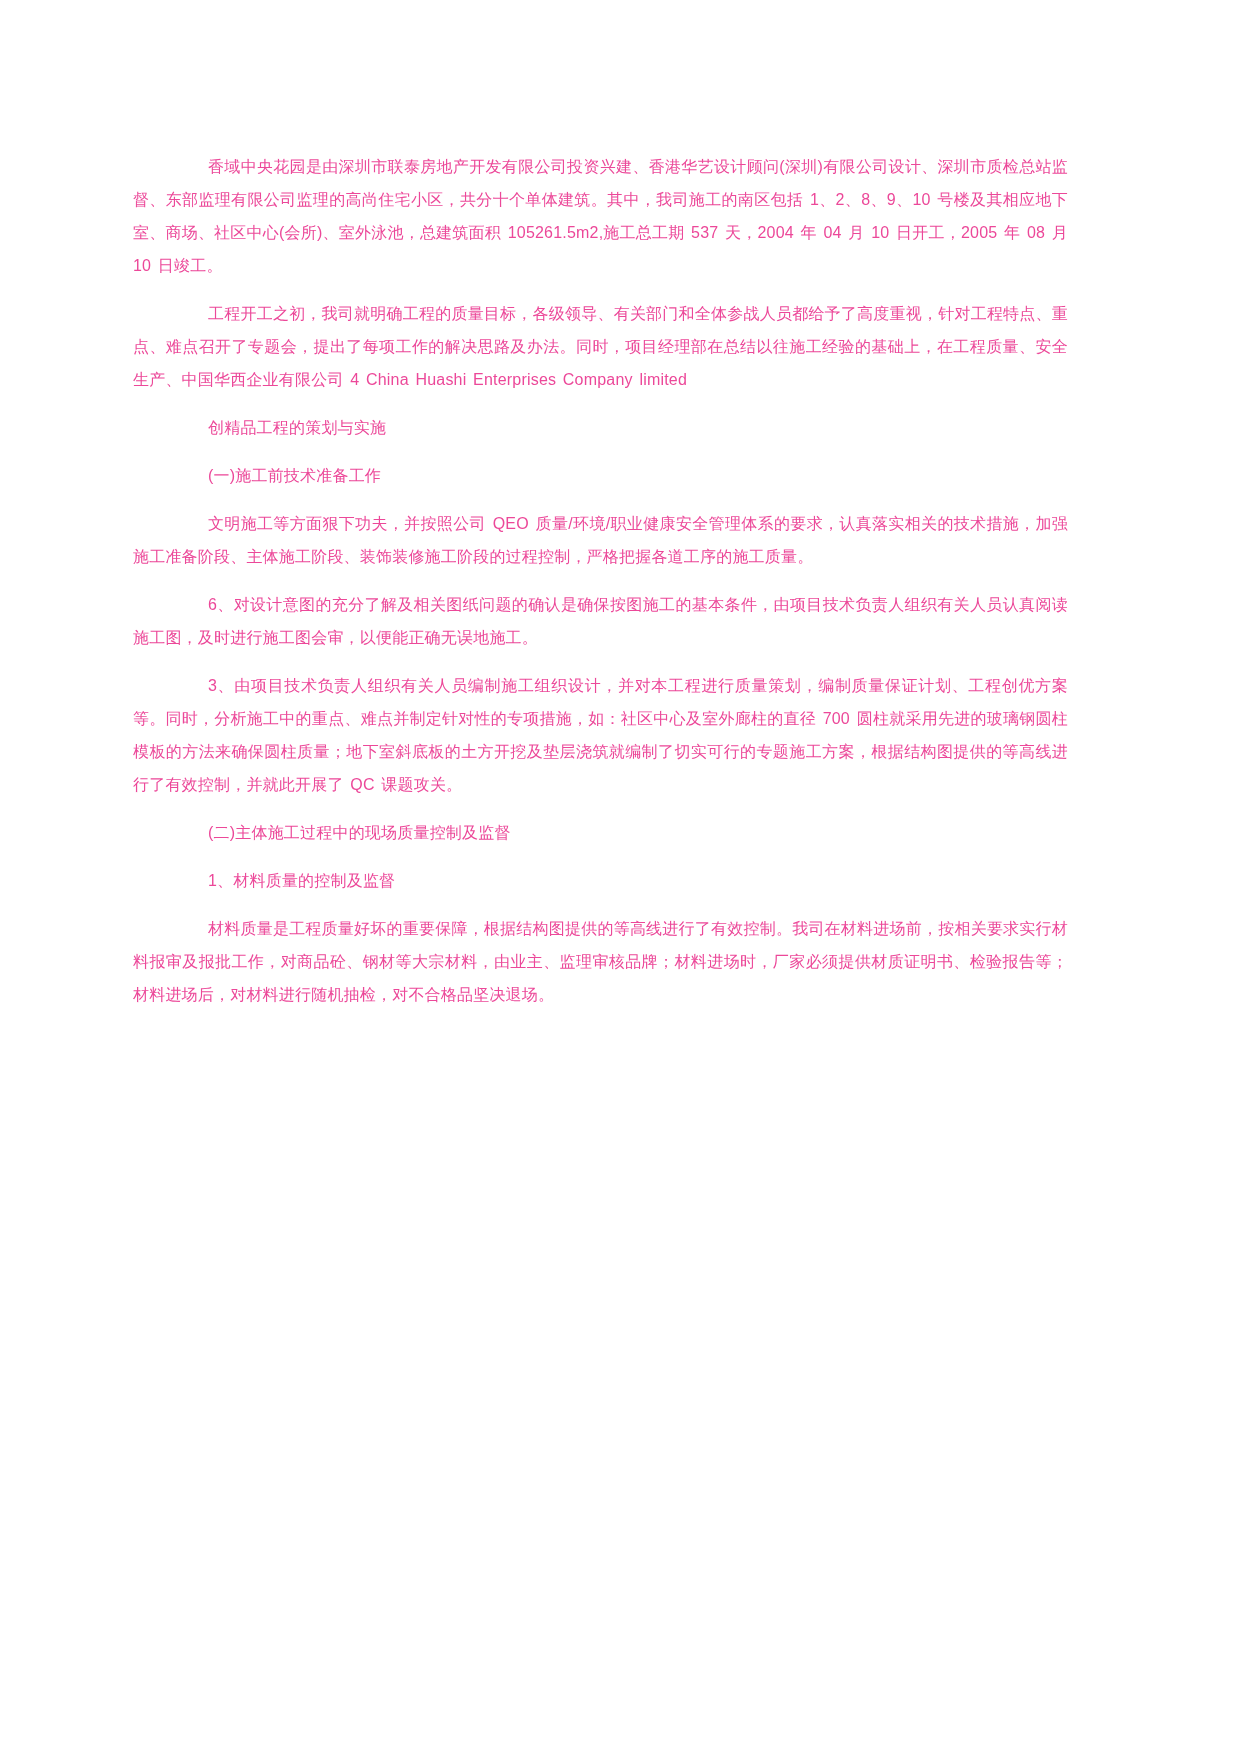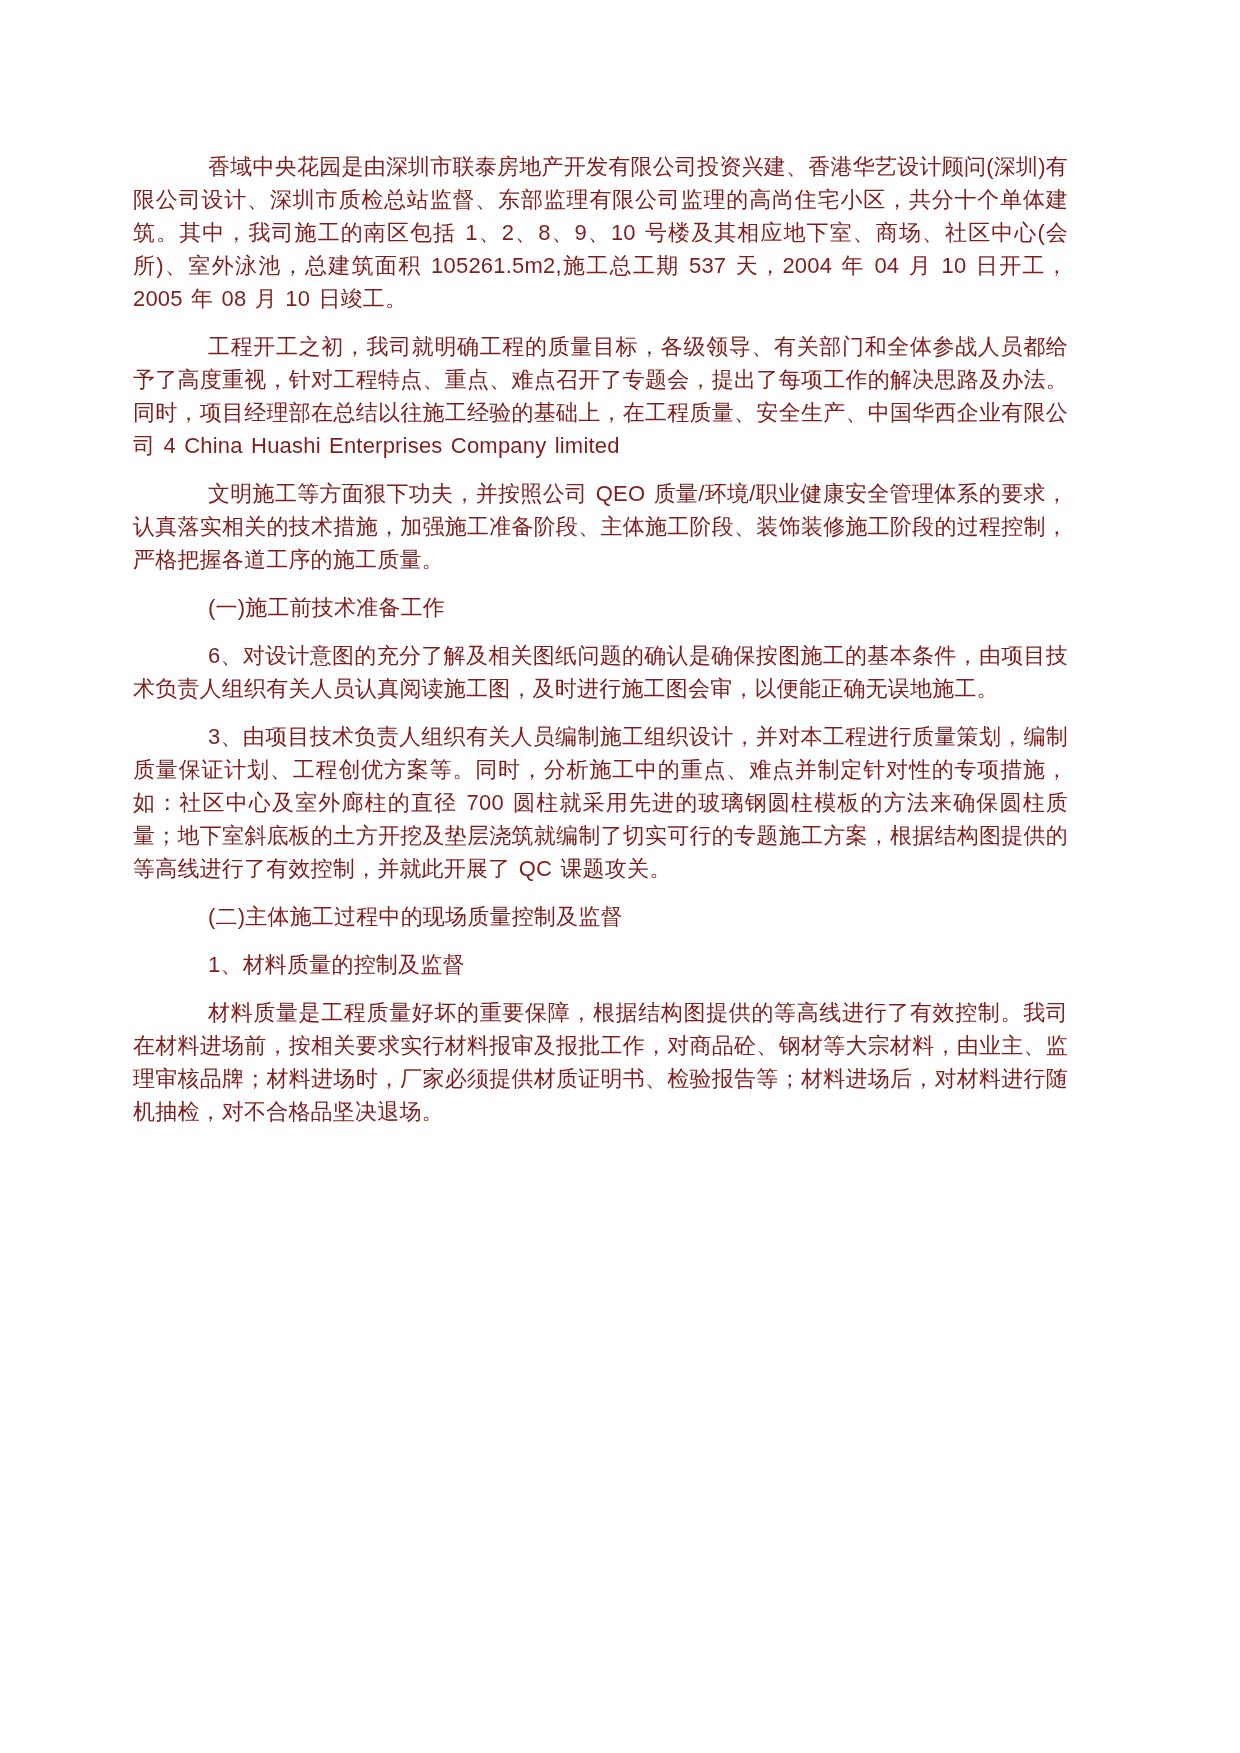--- a/index.html
+++ b/index.html
@@ -12,35 +12,36 @@
     width: 1240px;
     height: 1753px;
     background: #ffffff;
     overflow: hidden;
     box-sizing: border-box;
     padding: 150px 172px 0 133px;
     font-family: "Liberation Sans", sans-serif;
   }
   .page p {
     margin: 0 0 15px 0;
-    font-size: 22px;
+    font-size: 16px;
     line-height: 33px;
-    color: #7f1d1d;
+    color: #ec4899;
     text-align: justify;
     text-indent: 75px;
     letter-spacing: 0.2px;
     word-spacing: 2px;
   }
 </style>
 </head>
 <body>
 
 <div class="page">
   <p>香域中央花园是由深圳市联泰房地产开发有限公司投资兴建、香港华艺设计顾问(深圳)有限公司设计、深圳市质检总站监督、东部监理有限公司监理的高尚住宅小区，共分十个单体建筑。其中，我司施工的南区包括 1、2、8、9、10 号楼及其相应地下室、商场、社区中心(会所)、室外泳池，总建筑面积 105261.5m2,施工总工期 537 天，2004 年 04 月 10 日开工，2005 年 08 月 10 日竣工。</p>
   <p>工程开工之初，我司就明确工程的质量目标，各级领导、有关部门和全体参战人员都给予了高度重视，针对工程特点、重点、难点召开了专题会，提出了每项工作的解决思路及办法。同时，项目经理部在总结以往施工经验的基础上，在工程质量、安全生产、中国华西企业有限公司 4 China Huashi Enterprises Company limited</p>
+  <p>创精品工程的策划与实施</p>
+  <p>(一)施工前技术准备工作</p>
   <p>文明施工等方面狠下功夫，并按照公司 QEO 质量/环境/职业健康安全管理体系的要求，认真落实相关的技术措施，加强施工准备阶段、主体施工阶段、装饰装修施工阶段的过程控制，严格把握各道工序的施工质量。</p>
-  <p>(一)施工前技术准备工作</p>
   <p>6、对设计意图的充分了解及相关图纸问题的确认是确保按图施工的基本条件，由项目技术负责人组织有关人员认真阅读施工图，及时进行施工图会审，以便能正确无误地施工。</p>
   <p>3、由项目技术负责人组织有关人员编制施工组织设计，并对本工程进行质量策划，编制质量保证计划、工程创优方案等。同时，分析施工中的重点、难点并制定针对性的专项措施，如：社区中心及室外廊柱的直径 700 圆柱就采用先进的玻璃钢圆柱模板的方法来确保圆柱质量；地下室斜底板的土方开挖及垫层浇筑就编制了切实可行的专题施工方案，根据结构图提供的等高线进行了有效控制，并就此开展了 QC 课题攻关。</p>
   <p>(二)主体施工过程中的现场质量控制及监督</p>
   <p>1、材料质量的控制及监督</p>
   <p>材料质量是工程质量好坏的重要保障，根据结构图提供的等高线进行了有效控制。我司在材料进场前，按相关要求实行材料报审及报批工作，对商品砼、钢材等大宗材料，由业主、监理审核品牌；材料进场时，厂家必须提供材质证明书、检验报告等；材料进场后，对材料进行随机抽检，对不合格品坚决退场。</p>
 </div>
 
 </body></html>

